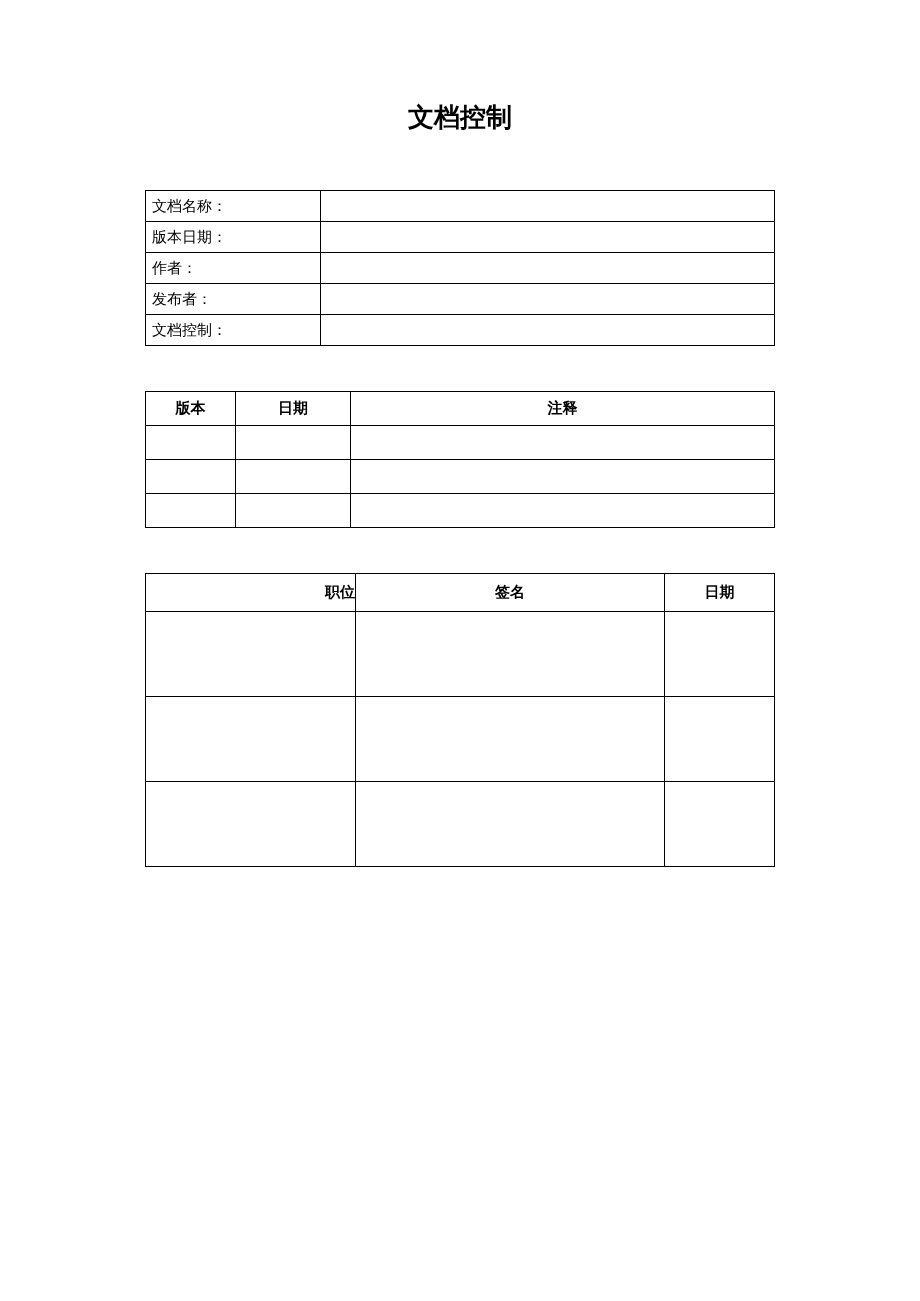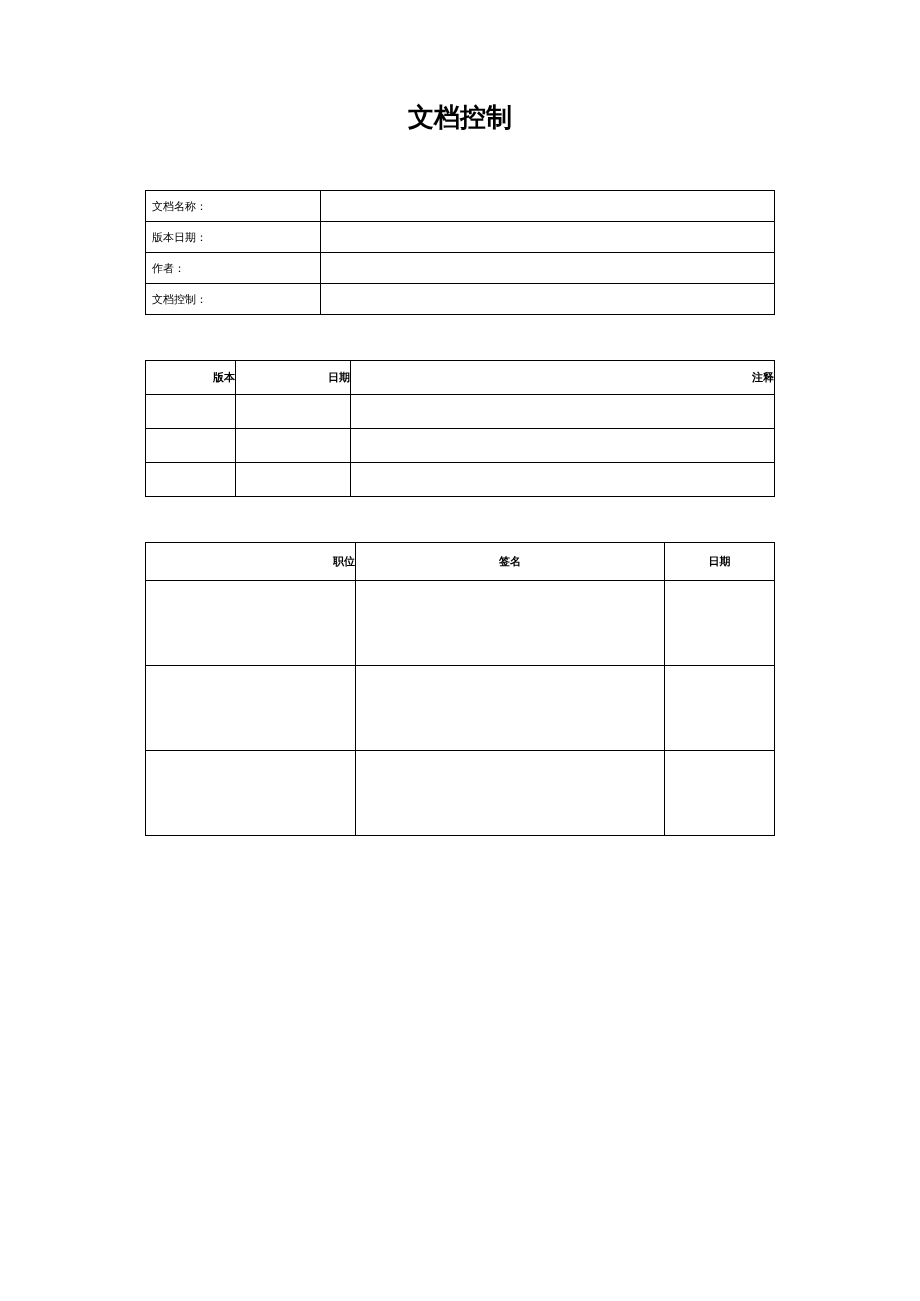--- a/index.html
+++ b/index.html
@@ -29,36 +29,36 @@
     .section {
       margin-bottom: 45px;
     }
     table {
       width: 100%;
       border-collapse: collapse;
       table-layout: fixed;
     }
     td, th {
       border: 1px solid #000;
-      font-size: 11px;
+      font-size: 15px;
       font-weight: normal;
       vertical-align: middle;
     }
     
     .dist-table td {
       height: 31px;
       padding: 0 6px;
     }
     .dist-table .label-col {
       width: 175px;
     }
     
     .vc-table th, .vc-table td {
       height: 34px;
-      text-align: right;
+      text-align: center;
       font-weight: bold;
     }
     .vc-table td {
       font-weight: normal;
     }
     .vc-table .col-version {
       width: 90px;
     }
     .vc-table .col-date {
       width: 115px;
@@ -91,20 +91,24 @@
         <tr>
       <td class="label-col">文档名称：</td>
       <td></td>
     </tr>
     <tr>
       <td class="label-col">版本日期：</td>
       <td></td>
     </tr>
     <tr>
       <td class="label-col">作者：</td>
+      <td></td>
+    </tr>
+    <tr>
+      <td class="label-col">发布者：</td>
       <td></td>
     </tr>
     <tr>
       <td class="label-col">文档控制：</td>
       <td></td>
     </tr>
   </tbody>
     </table>
 </div>
 

